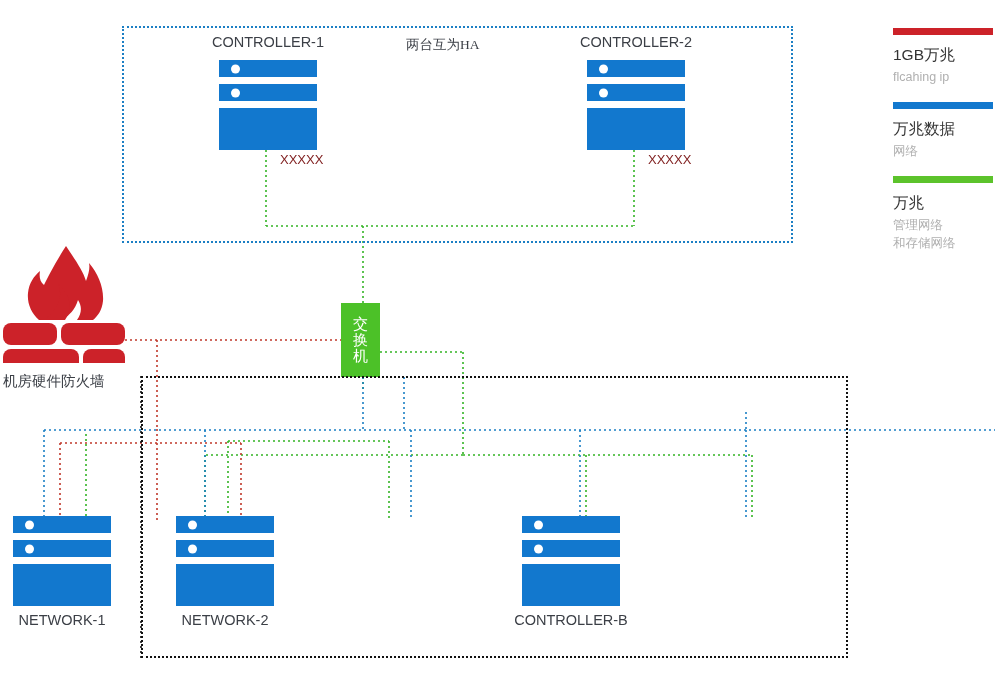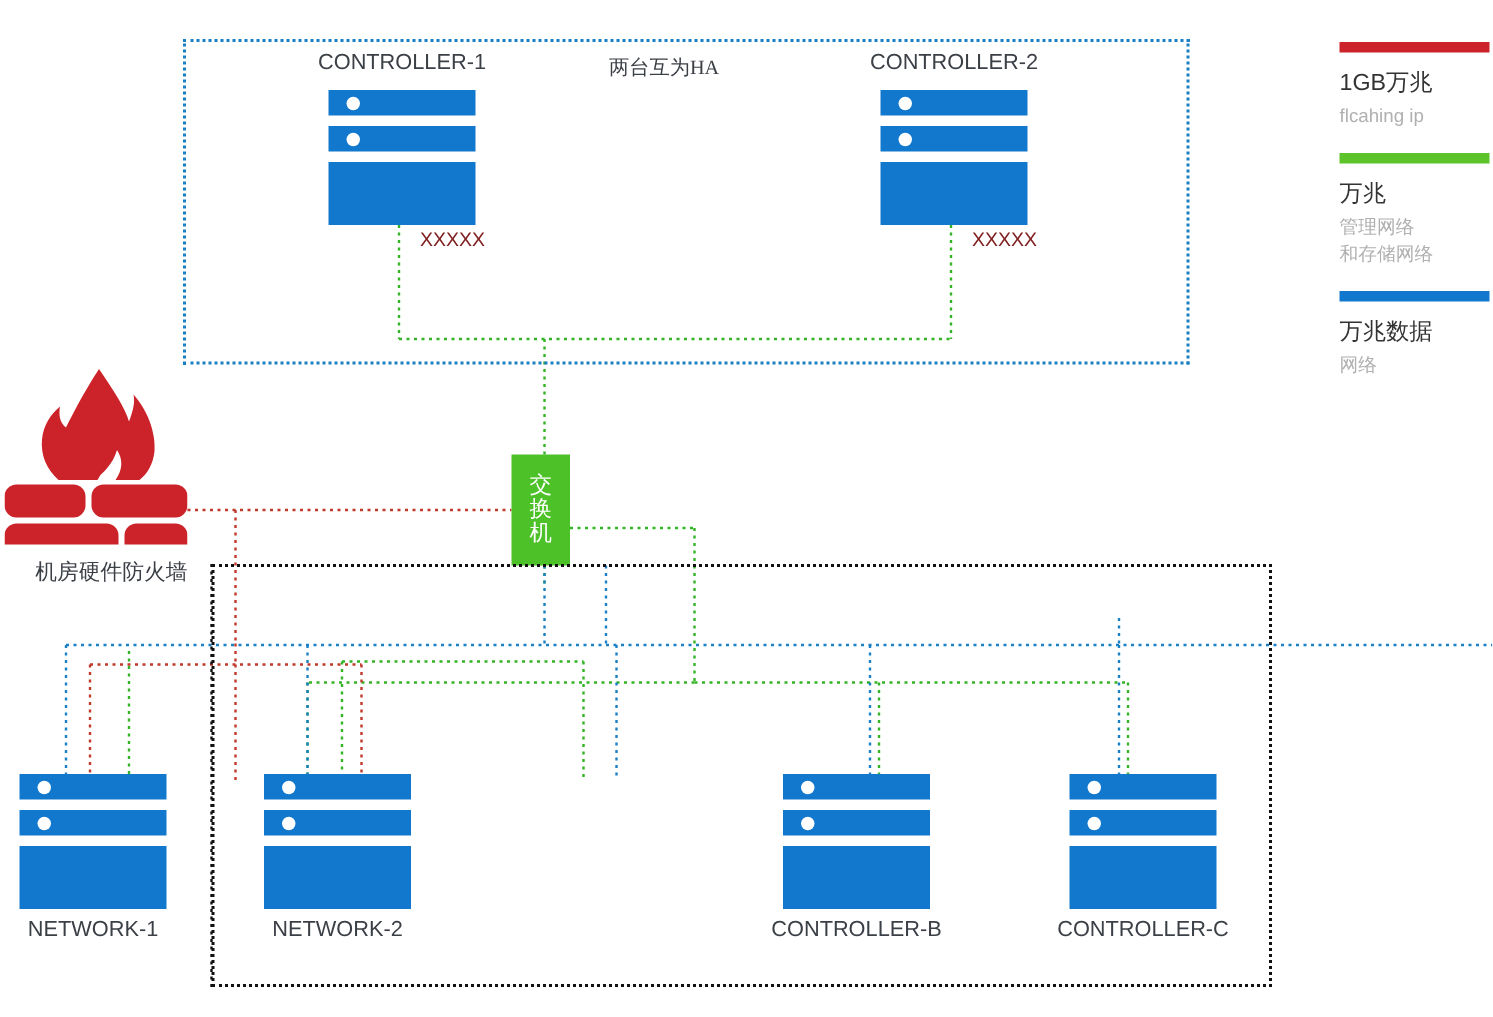--- a/index.html
+++ b/index.html
@@ -100,21 +100,21 @@
   
   .firewall {
     position: absolute;
     left: 3px; top: 243px;
     width: 122px; height: 120px;
   }
   .firewall-label {
     position: absolute;
     left: 3px; top: 372px;
     width: 122px;
-    text-align: right;
+    text-align: left;
     font-size: 14.5px;
     color: #3b3f46;
     white-space: nowrap;
   }
   
   .legend {
     position: absolute;
     left: 893px; top: 28px;
     width: 100px;
   }
@@ -290,47 +290,37 @@
     <div class="bar">
         <span class="led"></span>
       </div>
     <div class="bar">
         <span class="led"></span>
       </div>
     <div class="body"></div>
     <div class="caption">CONTROLLER-B</div>
   </div>
 
-  <div class="server" style="left:713px; top:516px;">
-    <div class="bar">
-        <span class="led"></span>
-      </div>
-    <div class="bar">
-        <span class="led"></span>
-      </div>
-    <div class="body"></div>
-    <div class="caption">CONTROLLER-C</div>
-  </div>
 
   <div class="legend">
 
     <div class="l-block">
       <div class="swatch" style="background:#cc2229;"></div>
       <div class="l-title">1GB万兆</div>
       <div class="l-sub">flcahing ip</div>
+    </div>
+
+    <div class="l-block">
+      <div class="swatch" style="background:#1278ce;"></div>
+      <div class="l-title">万兆数据</div>
+      <div class="l-sub">网络</div>
     </div>
 
     <div class="l-block">
       <div class="swatch" style="background:#5cc32b;"></div>
       <div class="l-title">万兆</div>
       <div class="l-sub">管理网络</div>
       <div class="l-sub">和存储网络</div>
     </div>
 
-    <div class="l-block">
-      <div class="swatch" style="background:#1278ce;"></div>
-      <div class="l-title">万兆数据</div>
-      <div class="l-sub">网络</div>
-    </div>
-
   </div>
 
 </div>
 
 </body></html>

